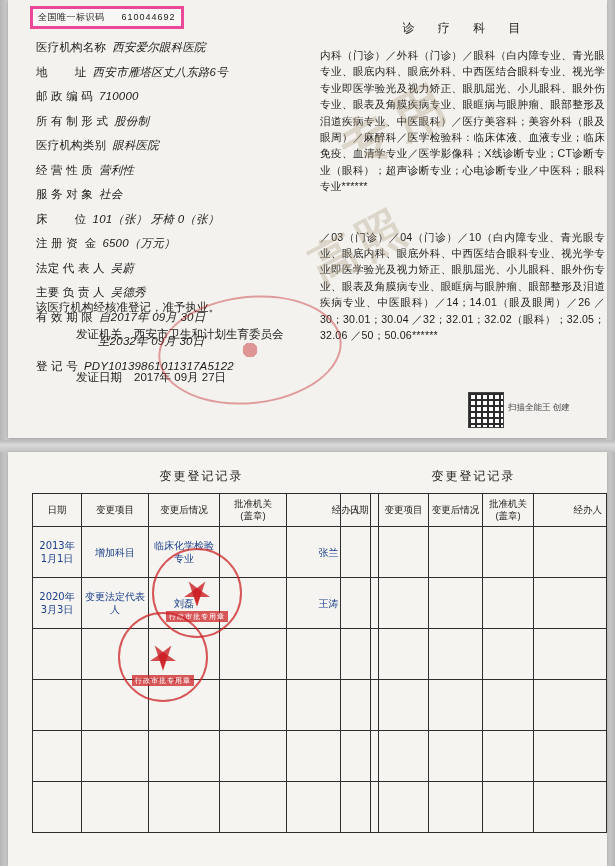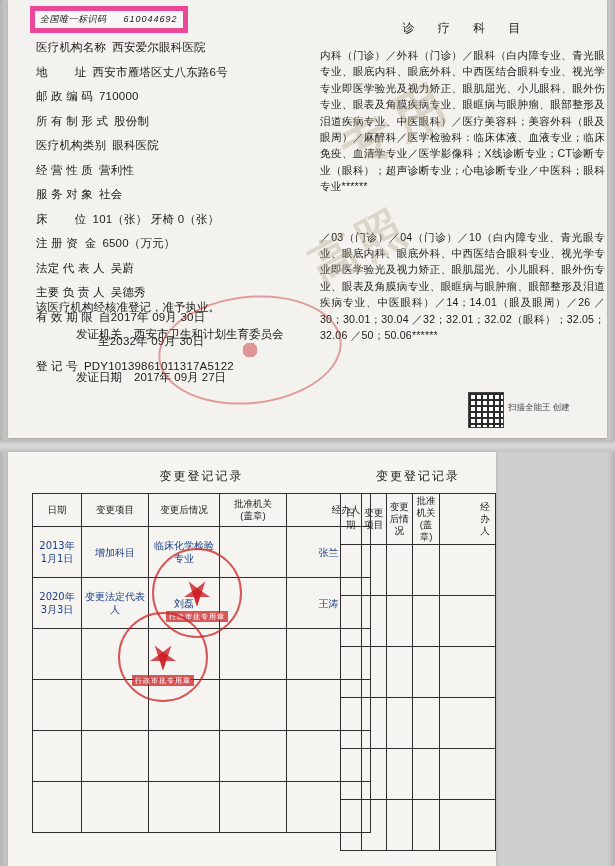--- a/index.html
+++ b/index.html
@@ -11,50 +11,49 @@
   }
   .page{position:absolute;left:0;top:0;width:615px;height:866px;}
 
   
   .doc-top{
     position:absolute;left:8px;top:0;width:599px;height:438px;
     background:#f3f2ee;
     box-shadow:0 1px 3px rgba(0,0,0,.25);
   }
   .doc-bottom{
-    position:absolute;left:8px;top:452px;width:488px;height:414px;
+    position:absolute;left:8px;top:452px;width:599px;height:414px;
     background:#f5f4f0;
     box-shadow:0 1px 3px rgba(0,0,0,.25);
   }
   .fold{
     position:absolute;left:0;top:440px;width:615px;height:12px;
     background:linear-gradient(#b8b8b8,#d9d9d9 40%,#c4c4c4);
   }
 
   
   .codebox{
     position:absolute;left:22px;top:6px;
-    border:5px solid #ec4899;
+    border:3px solid #ec4899;
     font-size:9px;padding:2px 5px;letter-spacing:.5px;color:#23201e;
     background:rgba(255,255,255,.4);
-    font-style:italic;
   }
   .codebox .num{margin-left:14px;letter-spacing:1px;}
 
   
   .col-left{position:absolute;left:28px;top:40px;width:275px;}
   .col-right{position:absolute;left:312px;top:20px;width:285px;}
 
   .row{
     display:flex;align-items:baseline;
     font-size:11.5px;color:#1d1b19;margin-bottom:9.5px;
     letter-spacing:.2px;
   }
   .lbl{white-space:pre;}
-  .val{margin-left:6px;}
+  .val{margin-left:6px;font-style:italic;}
 
   .right-title{
     text-align:center;font-size:12px;letter-spacing:10px;
     color:#1d1b19;margin:0 0 10px 8px;
   }
   .rtext{
     font-size:10.6px;line-height:1.55;color:#1d1b19;
     text-align:justify;letter-spacing:.2px;
   }
   .rtext.second{margin-top:34px;}

